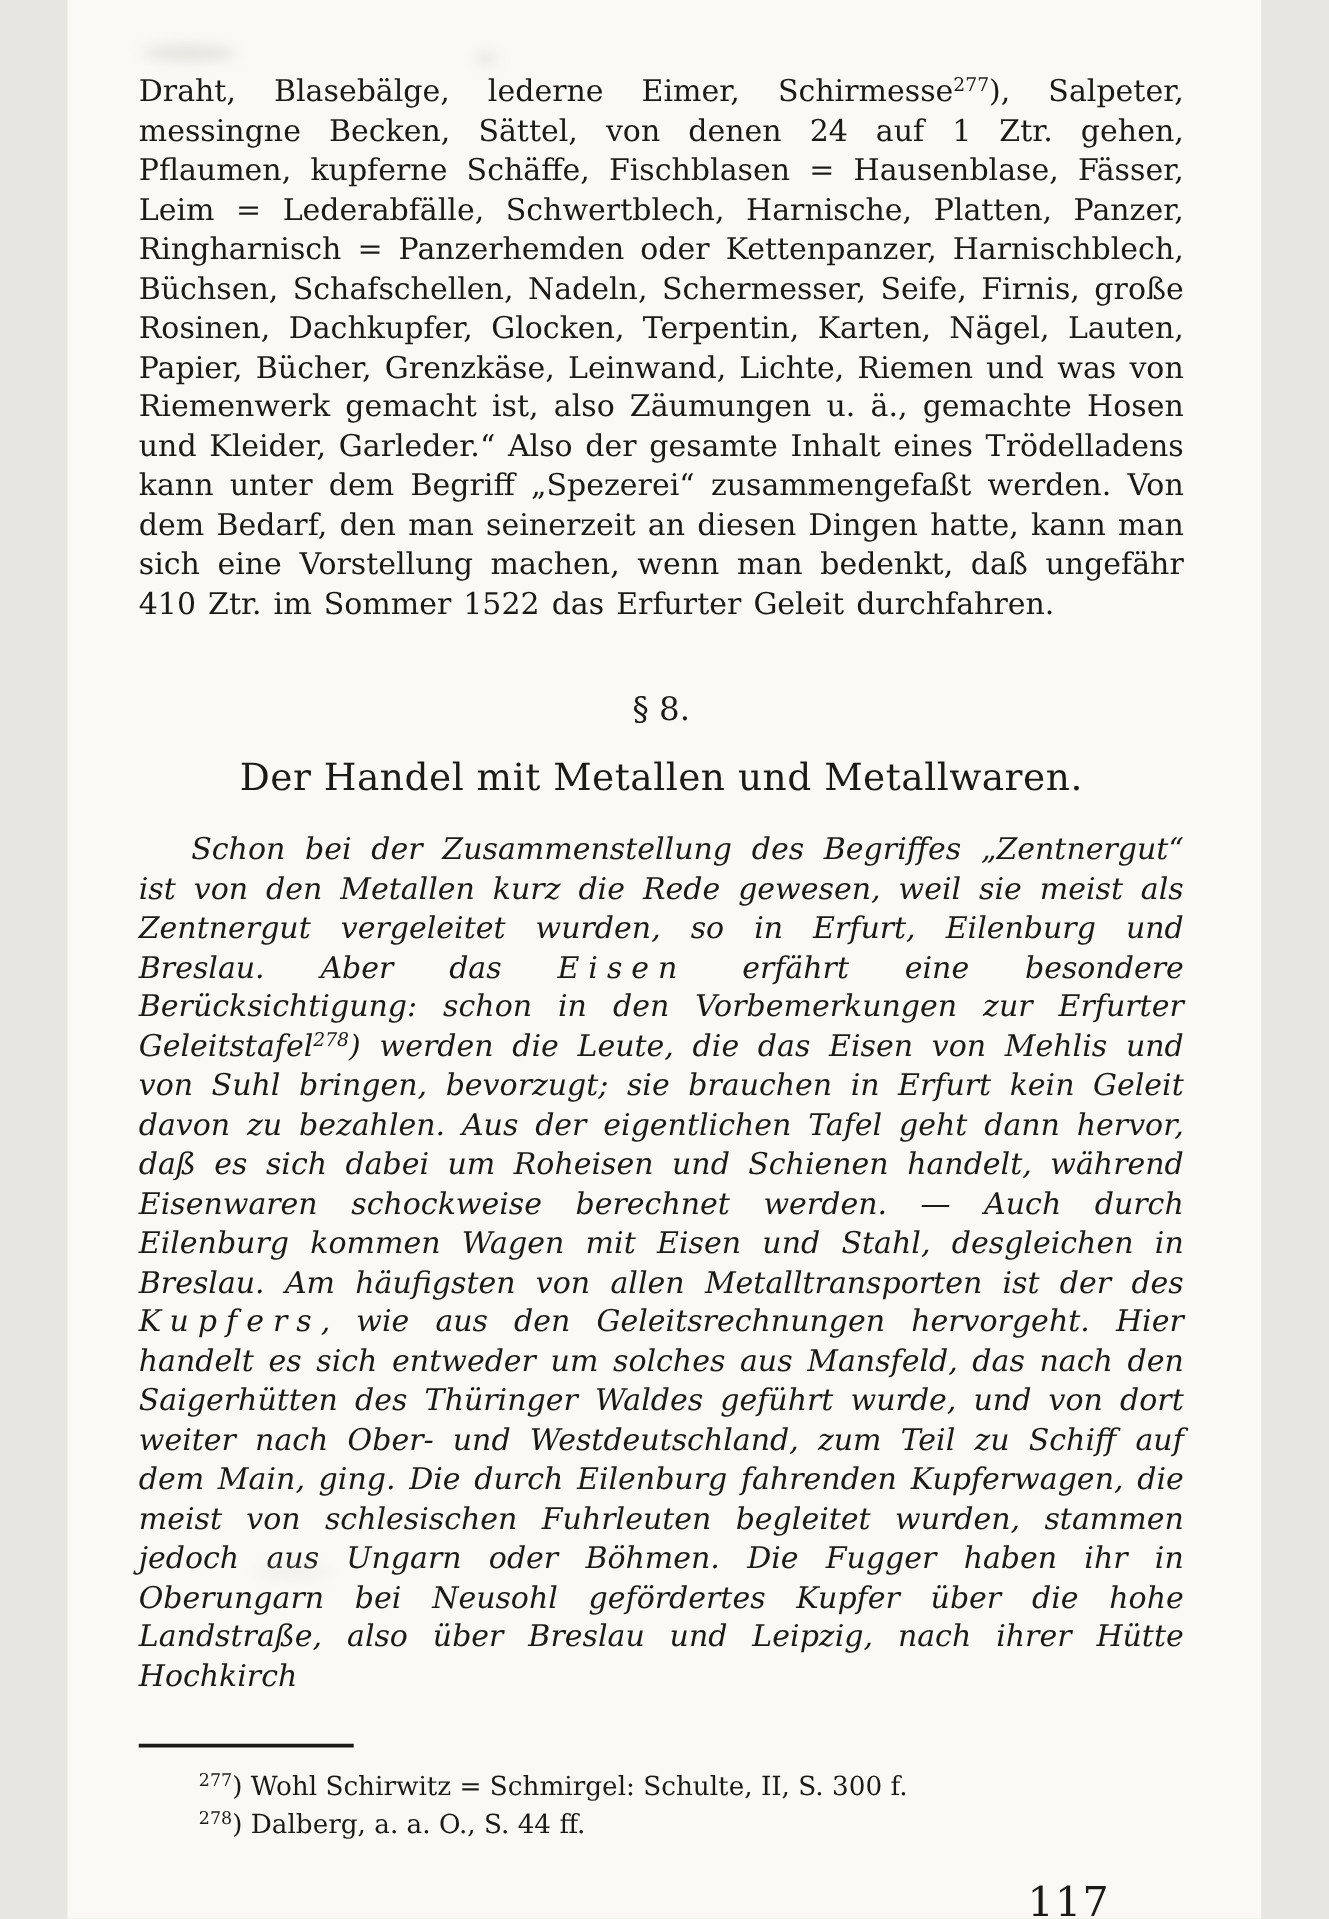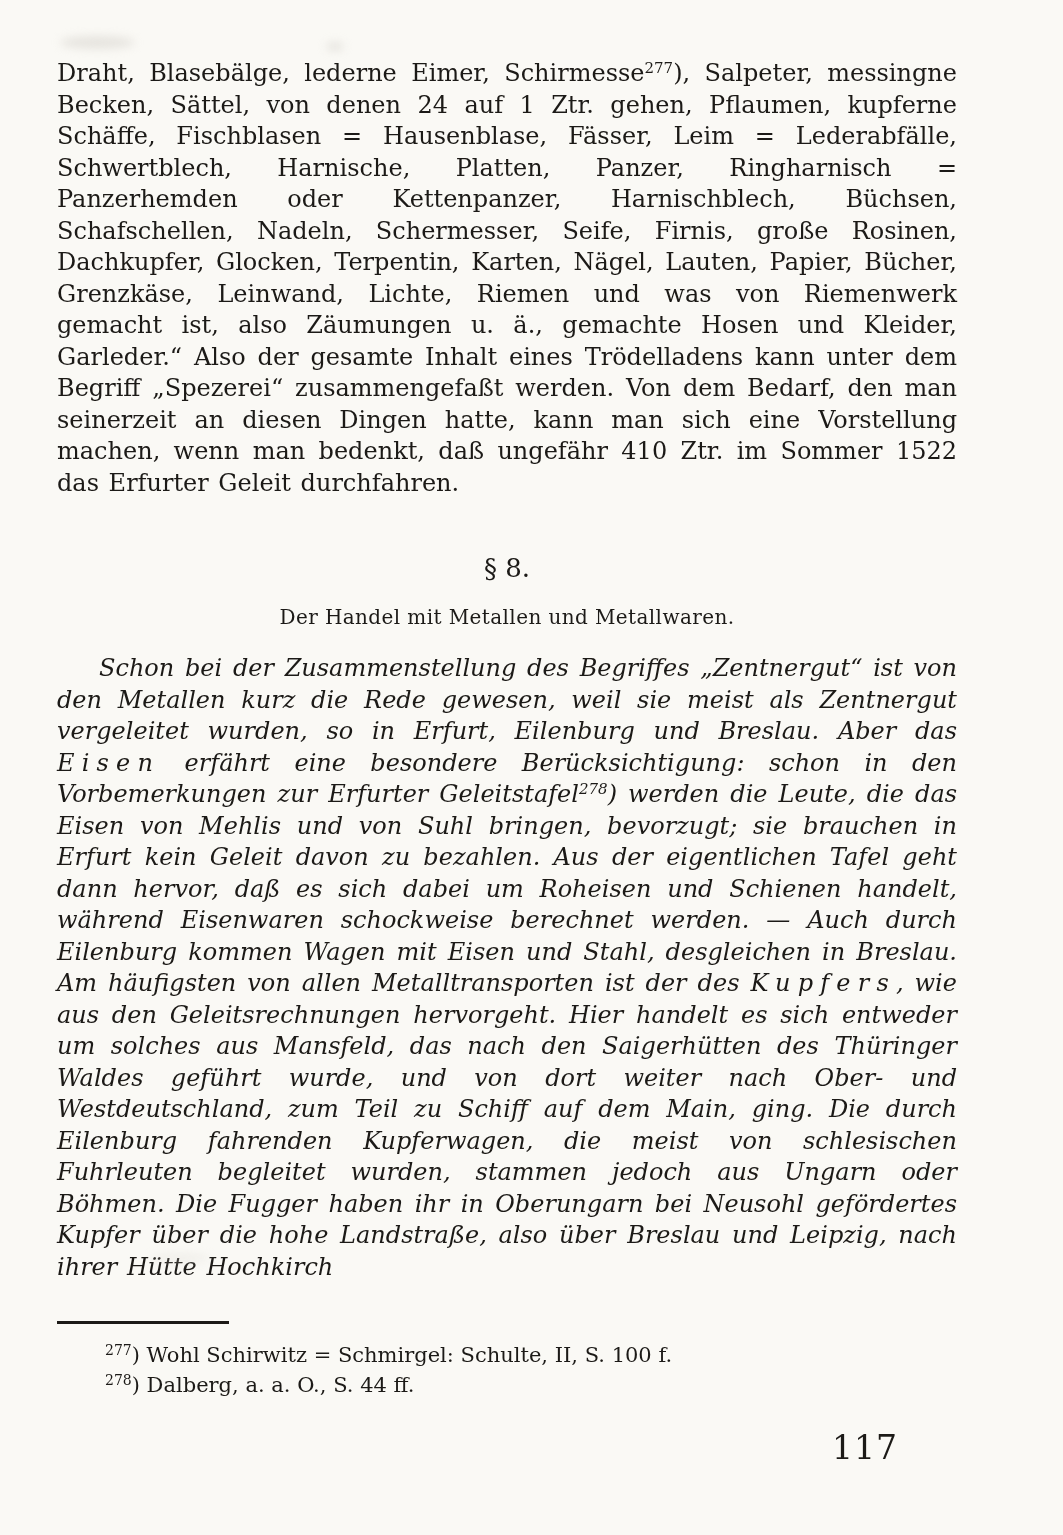--- a/index.html
+++ b/index.html
@@ -2,28 +2,28 @@
 <html lang="de"><head>
 <meta charset="utf-8">
 <style>
   html, body {
     margin: 0;
     padding: 0;
     background: #e8e6e1;
   }
   .page {
     position: relative;
-    width: 1063px;
+    width: 955px;
     height: 1535px;
     margin: 0 auto;
     background: #faf9f5;
     color: #1c1a17;
     font-family: "DejaVu Serif", serif;
     box-sizing: border-box;
-    padding: 58px 106px 0 57px;
+    padding: 58px 62px 0 57px;
     overflow: hidden;
   }
   .body-text {
     font-size: 24px;
     line-height: 31.5px;
     text-align: justify;
     margin: 0;
     word-spacing: 2px;
   }
   .indent-first {
@@ -40,21 +40,21 @@
   .section-head {
     margin-top: 54px;
     margin-bottom: 24px;
     text-align: center;
   }
   .section-mark {
     font-size: 26px;
     margin-bottom: 22px;
   }
   .section-title {
-    font-size: 20px;
+    font-size: 30px;
     font-weight: normal;
     letter-spacing: 0.4px;
     margin: 0;
   }
   .sperr {
     letter-spacing: 0.30em;
   }
   .footnote-rule {
     width: 172px;
     height: 3px;
@@ -109,19 +109,19 @@
   <div class="section-head">
     <div class="section-mark">§ 8.</div>
     <h1 class="section-title">Der Handel mit Metallen und Metallwaren.</h1>
   </div>
 
   <p class="body-text indent-first"><span>Schon bei der Zusammenstellung des Begriffes „Zentnergut“ ist von den Metallen kurz die Rede gewesen, weil sie meist als Zentnergut vergeleitet wurden, so in Erfurt, Eilenburg und Breslau. Aber das </span><span class="sperr">Eisen</span><span> erfährt eine besondere Berücksichtigung: schon in den Vorbemerkungen zur Erfurter Geleitstafel</span><span class="fnref">278</span><span>) werden die Leute, die das Eisen von Mehlis und von Suhl bringen, bevorzugt; sie brauchen in Erfurt kein Geleit davon zu bezahlen. Aus der eigentlichen Tafel geht dann hervor, daß es sich dabei um Roheisen und Schienen handelt, während Eisenwaren schockweise berechnet werden. — Auch durch Eilenburg kommen Wagen mit Eisen und Stahl, desgleichen in Breslau. Am häufigsten von allen Metalltransporten ist der des </span><span class="sperr">Kupfers</span><span>, wie aus den Geleitsrechnungen hervorgeht. Hier handelt es sich entweder um solches aus Mansfeld, das nach den Saigerhütten des Thüringer Waldes geführt wurde, und von dort weiter nach Ober- und Westdeutschland, zum Teil zu Schiff auf dem Main, ging. Die durch Eilenburg fahrenden Kupferwagen, die meist von schlesischen Fuhrleuten begleitet wurden, stammen jedoch aus Ungarn oder Böhmen. Die Fugger haben ihr in Oberungarn bei Neusohl gefördertes Kupfer über die hohe Landstraße, also über Breslau und Leipzig, nach ihrer Hütte Hochkirch</span></p>
 
   <div class="footnote-rule"></div>
 
   <div class="footnotes">
-    <p class="footnote"><span class="fn-sup">277</span><span>)</span><span> Wohl Schirwitz = Schmirgel: Schulte, II, S. 100 f.</span></p>
+    <p class="footnote"><span class="fn-sup">277</span><span>)</span><span> Wohl Schirwitz = Schmirgel: Schulte, II, S. 300 f.</span></p>
     <p class="footnote"><span class="fn-sup">278</span><span>)</span><span> Dalberg, a. a. O., S. 44 ff.</span></p>
   </div>
 
   <div class="page-number">117</div>
 
 </div>
 
 </body></html>

